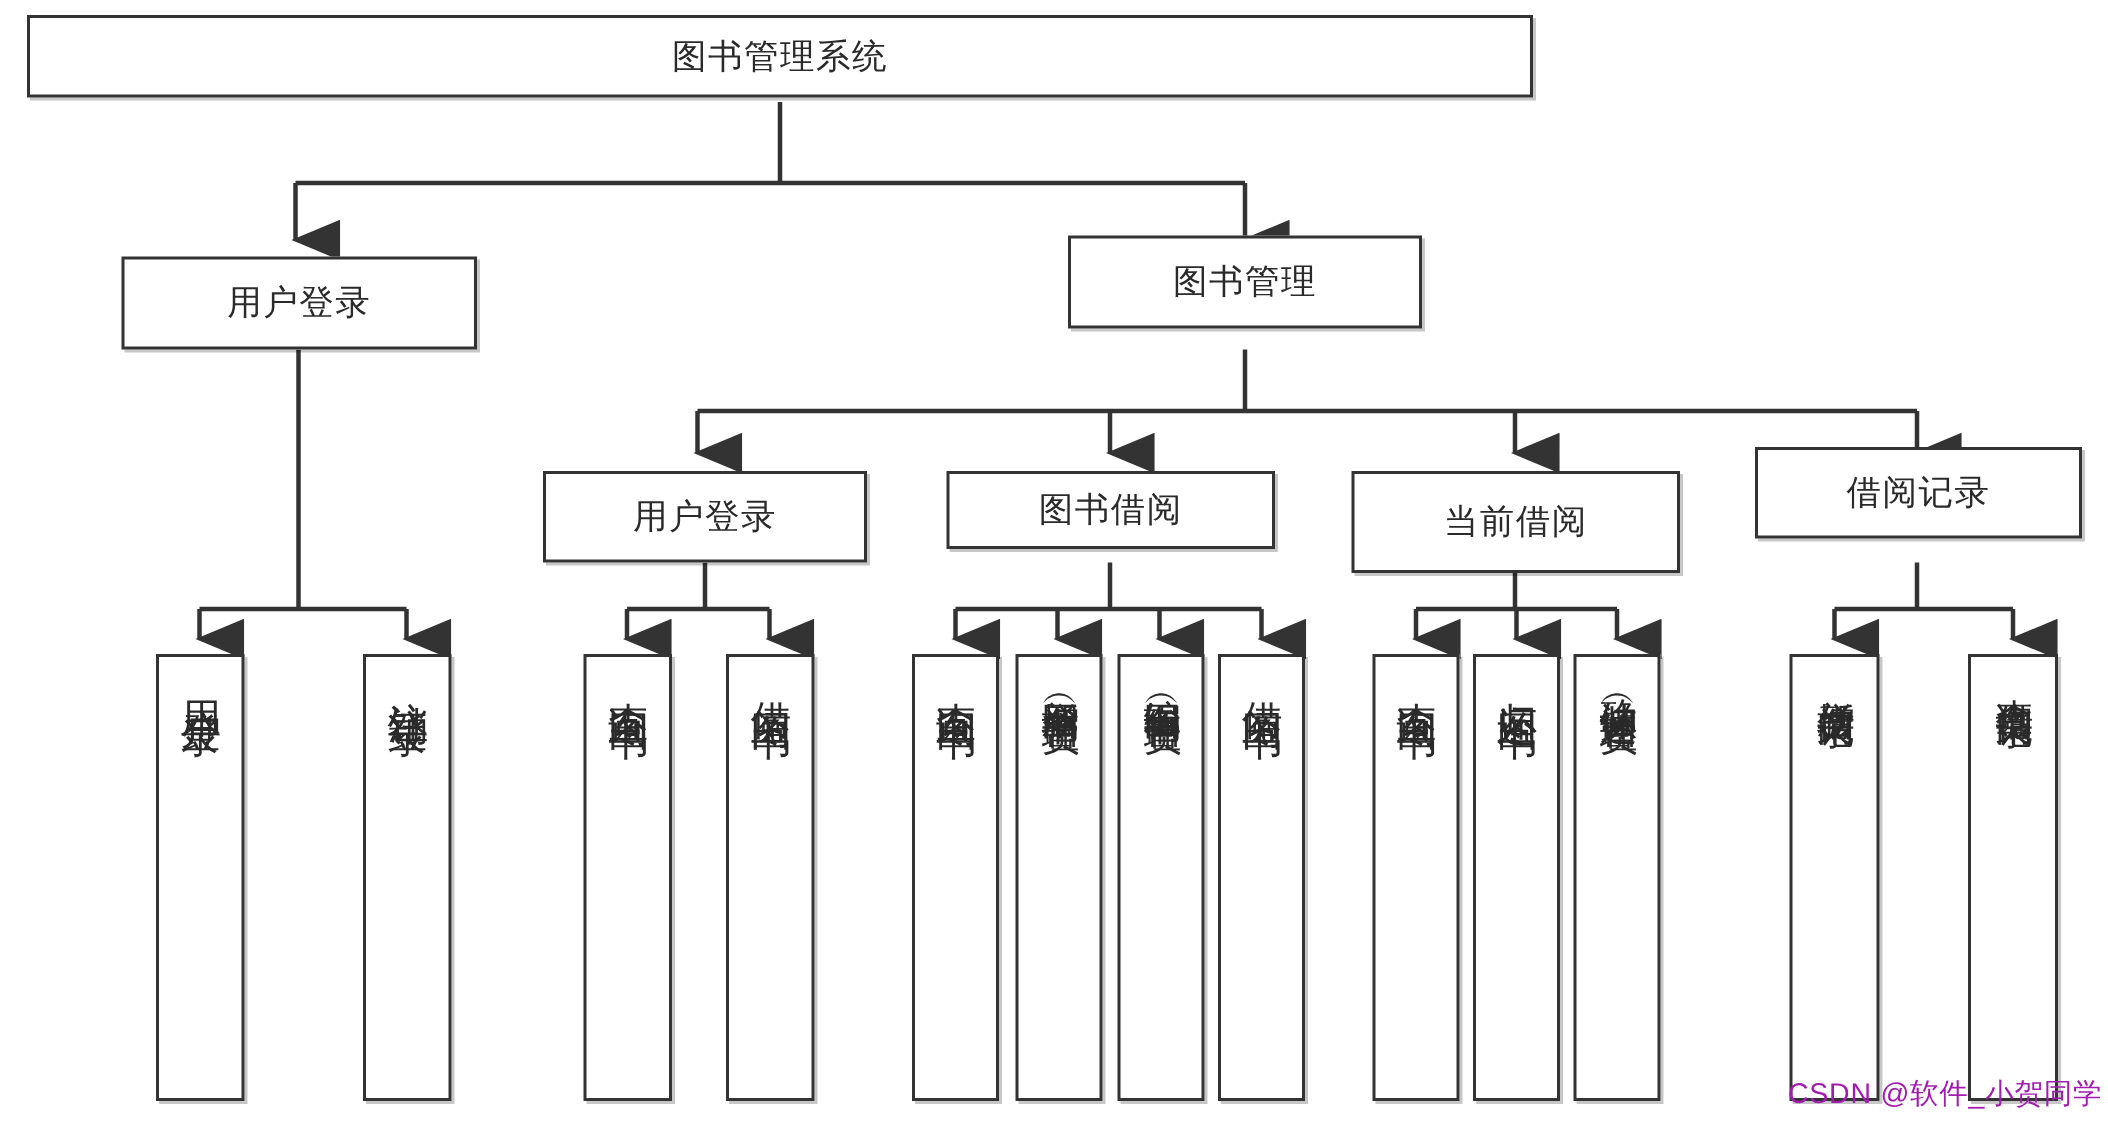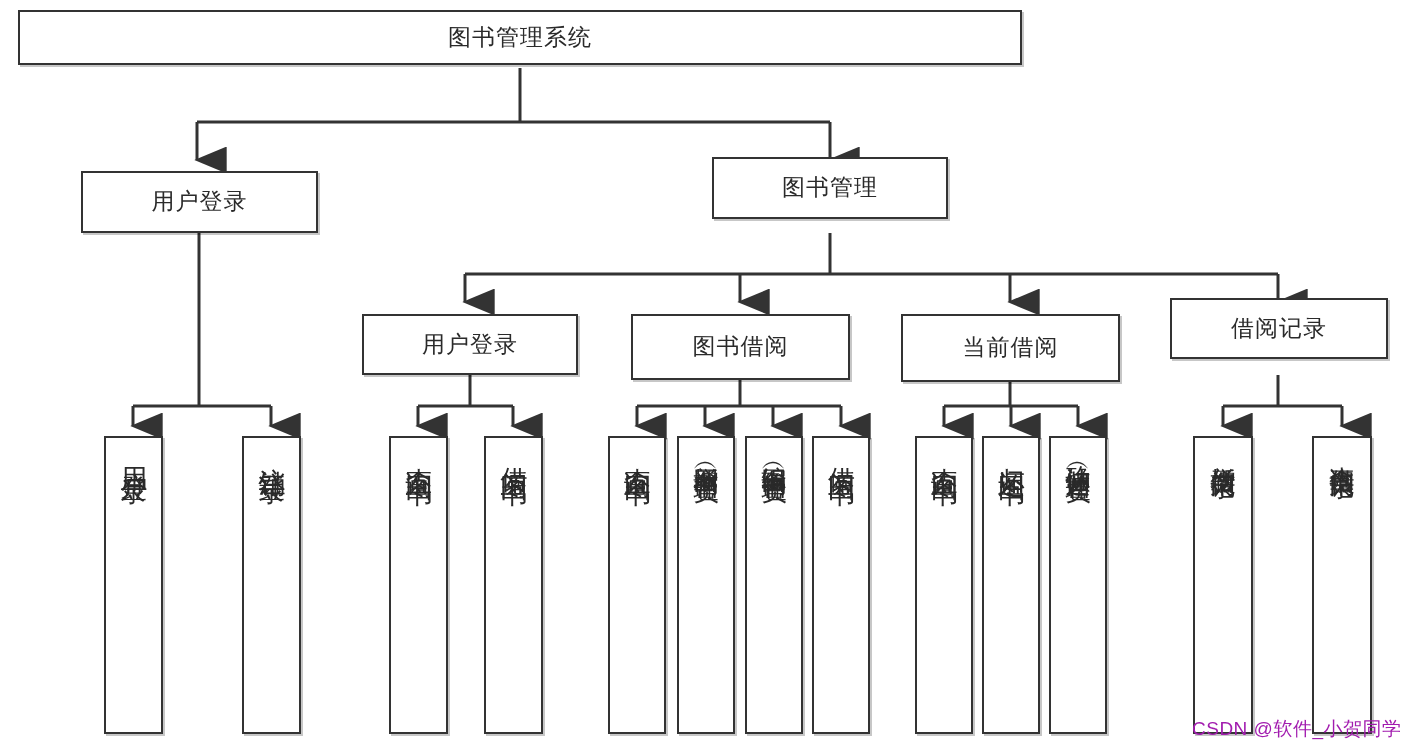--- a/index.html
+++ b/index.html
@@ -133,21 +133,21 @@
   </div>
 
   <div class="node horiz" style="left:712px; top:157px; width:236px; height:62px;">
     <span class="label">图书管理</span>
   </div>
 
   <div class="node horiz" style="left:362px; top:314px; width:216px; height:61px;">
     <span class="label">用户登录</span>
   </div>
 
-  <div class="node horiz" style="left:631px; top:314px; width:219px; height:66px;">
+  <div class="node horiz" style="left:631px; top:314px; width:219px; height:52px;">
     <span class="label">图书借阅</span>
   </div>
 
   <div class="node horiz" style="left:901px; top:314px; width:219px; height:68px;">
     <span class="label">当前借阅</span>
   </div>
 
   <div class="node horiz" style="left:1170px; top:298px; width:218px; height:61px;">
     <span class="label">借阅记录</span>
   </div>

